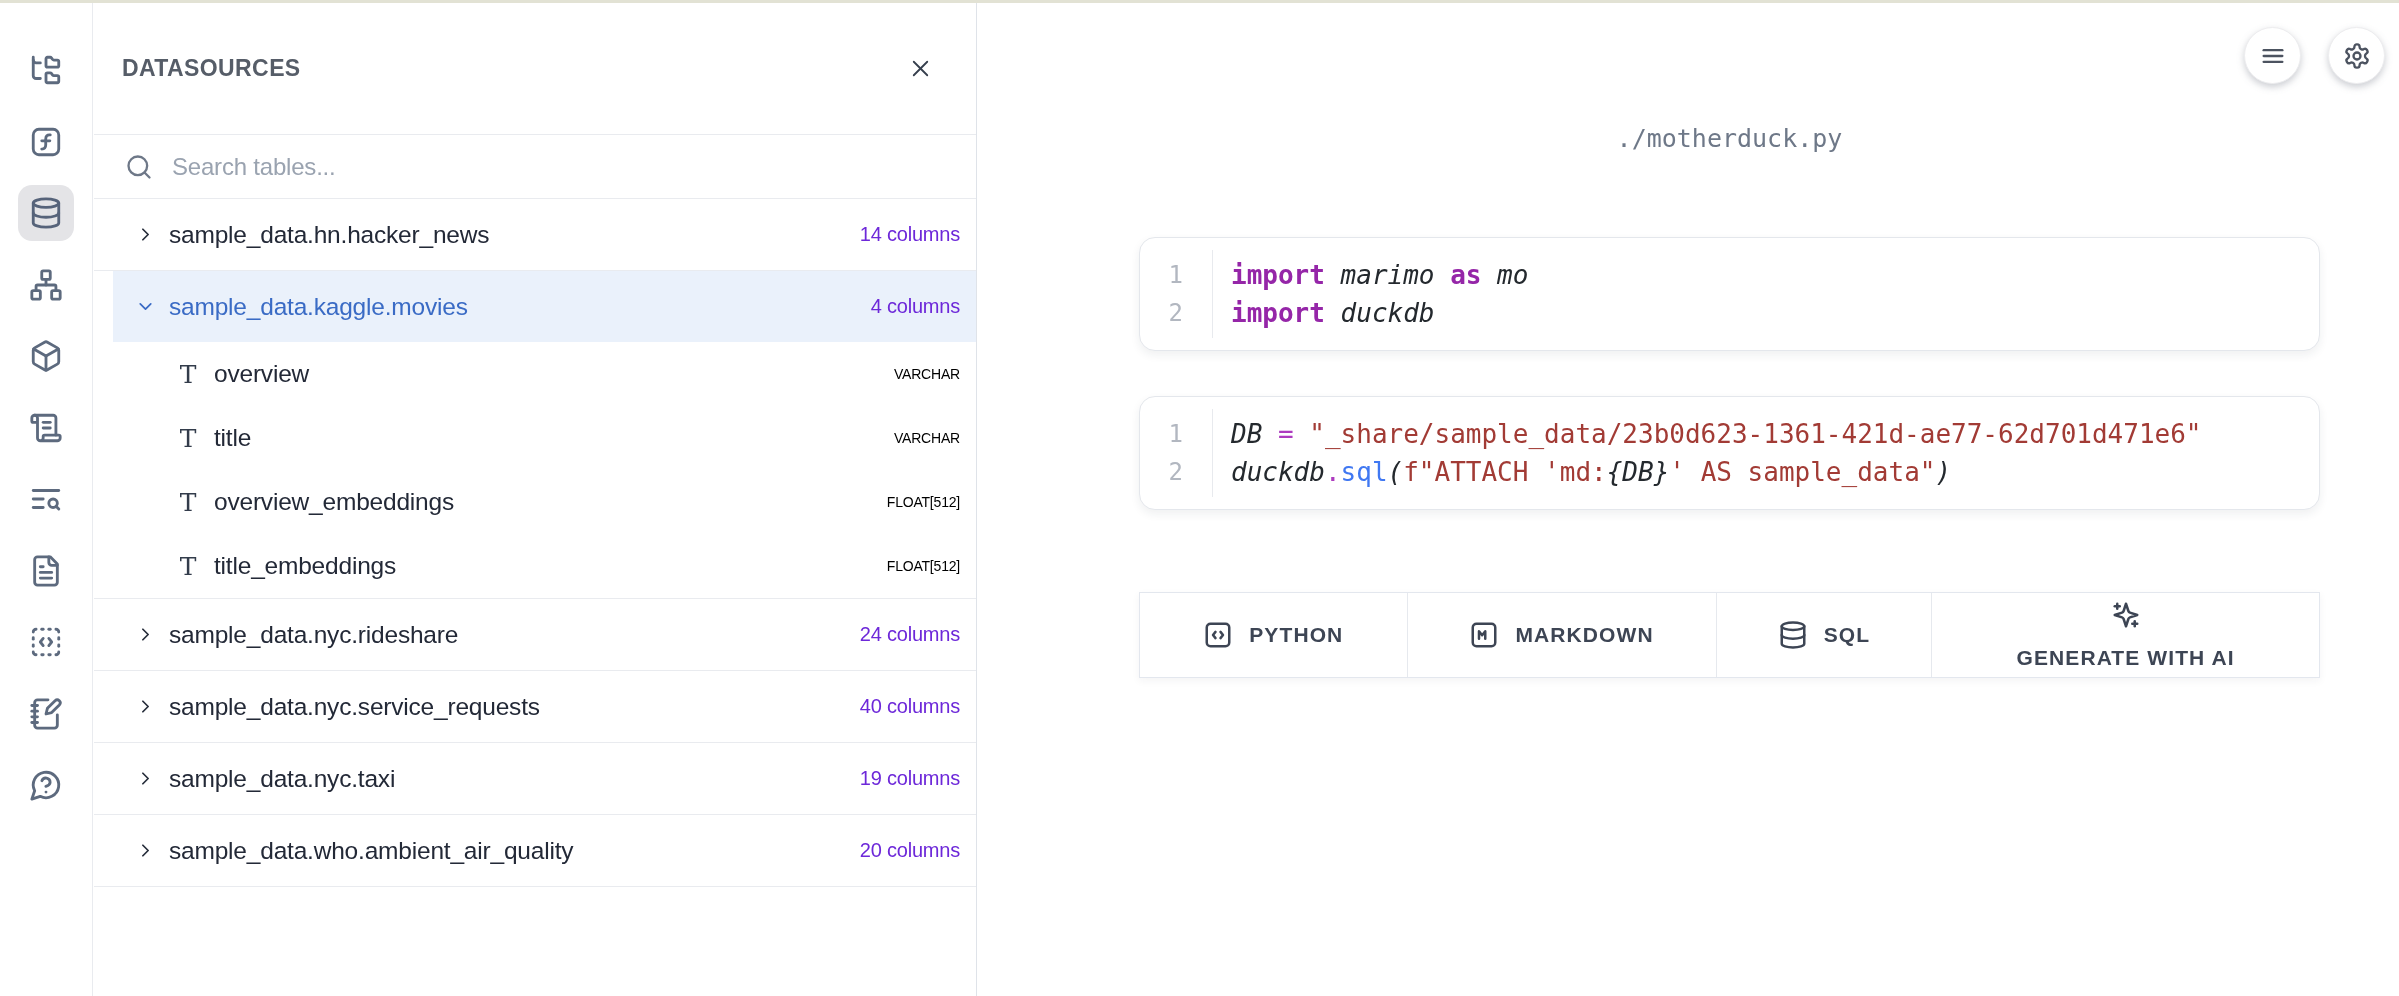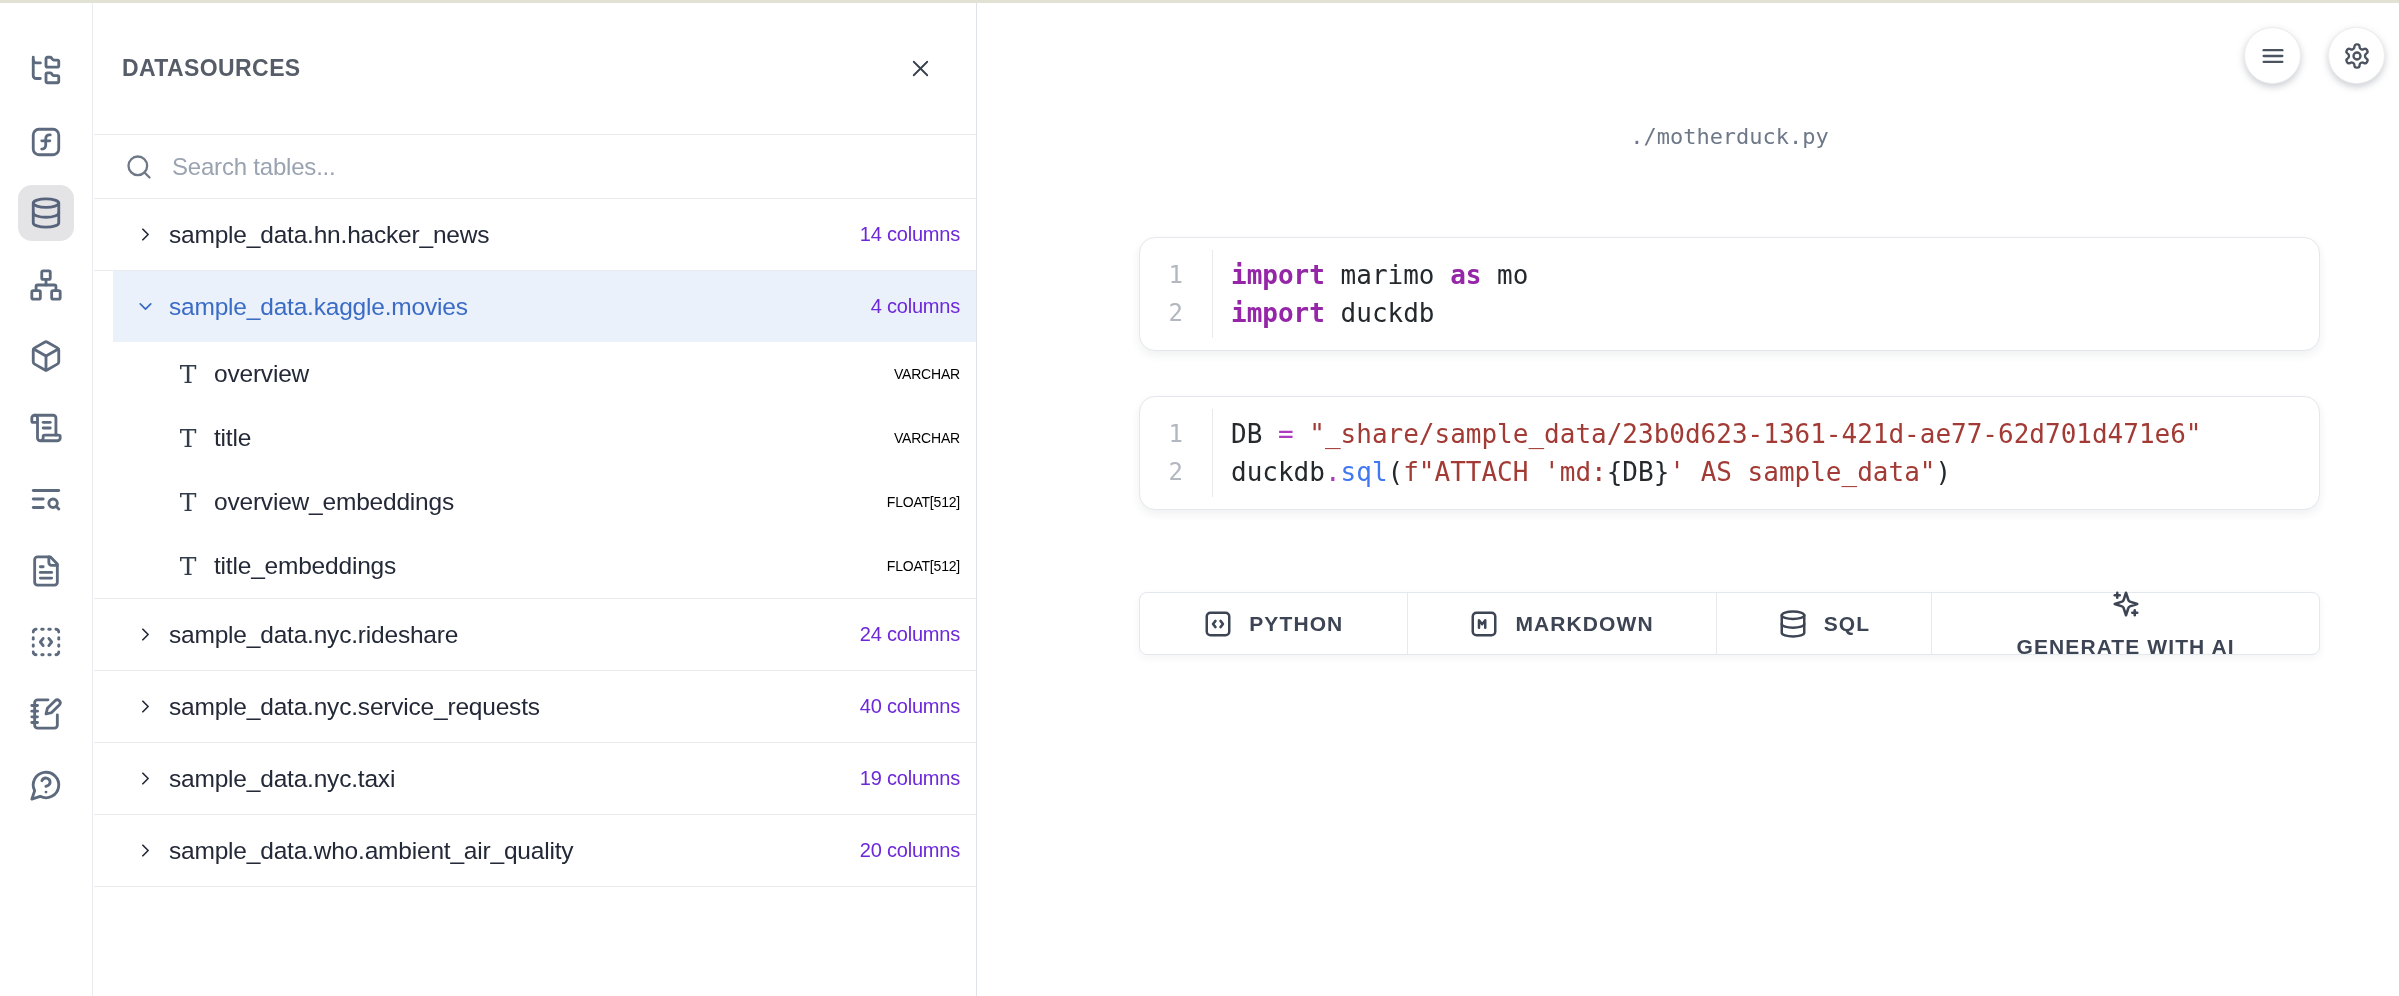--- a/index.html
+++ b/index.html
@@ -48,41 +48,41 @@
 
   
   .toolbar{position:absolute;top:27px;right:14px;display:flex;gap:27px;}
   .circle-btn{width:57px;height:57px;border-radius:50%;background:#fff;border:1px solid #ededef;
               box-shadow:0 3px 7px rgba(110,115,130,.35);display:flex;align-items:center;justify-content:center;
               color:#4c5360;padding:0;cursor:pointer;}
   .circle-btn svg{width:28px;height:28px;stroke-width:2;}
 
   .column{position:absolute;left:1139px;top:3px;width:1181px;height:993px;}
   .filename{position:absolute;top:121px;left:0;width:100%;text-align:center;
-            font-family:"DejaVu Sans Mono","Liberation Mono",monospace;font-size:22px;color:#6e7888;}
+            font-family:"DejaVu Sans Mono","Liberation Mono",monospace;font-size:25px;color:#6e7888;}
 
   .cell{position:absolute;left:0;width:1181px;height:114px;background:#fff;border:1px solid #e4e7ec;
         border-radius:16px;box-shadow:0 4px 10px rgba(30,41,59,.07);display:flex;box-sizing:border-box;cursor:text;}
   .cell-1{top:234px;}
   .cell-2{top:393px;}
   .gutter{width:73px;flex:none;display:flex;flex-direction:column;justify-content:center;
           margin:12px 0;border-right:1px solid #e8eaee;box-sizing:border-box;
           font-family:"DejaVu Sans Mono","Liberation Mono",monospace;font-size:24px;color:#b2b7c0;}
   .gutter div{line-height:38px;text-align:right;padding-right:29px;}
   .codearea{flex:1;display:flex;flex-direction:column;justify-content:center;padding-left:18px;
             font-family:"DejaVu Sans Mono","Liberation Mono",monospace;font-size:26px;line-height:38px;
             white-space:pre;color:#24292e;overflow:hidden;}
   .tok-kw{color:var(--code-kw,#9526a8);font-weight:bold;}
   .tok-op{color:var(--code-op,#ad3bbf);}
   .tok-fn{color:var(--code-fn,#4078f2);}
   .tok-str{color:var(--code-str,#a23b35);}
-  .tok-pl{color:#24292e;}
-
-  .addrow{position:absolute;top:589px;left:0;width:1181px;height:63px;background:#fff;
-          border:1px solid #e3e7ee;border-radius:8px;box-shadow:0 3px 8px rgba(30,41,59,.05);
+  .tok-pl{color:#24292e;font-style:italic;}
+
+  .addrow{position:absolute;top:589px;left:0;width:1181px;height:86px;background:#fff;
+          border:1px solid #e3e7ee;border-radius:0;box-shadow:0 3px 8px rgba(30,41,59,.05);
           display:flex;align-items:stretch;box-sizing:border-box;}
   .addbtn{border:none;background:transparent;display:flex;align-items:center;justify-content:center;gap:16px;
           font-family:inherit;font-size:21px;font-weight:700;letter-spacing:1.1px;color:#3d4554;
           border-right:1px solid #e6e9ee;cursor:pointer;}
   .addbtn:nth-child(1){width:22.7%;}
   .addbtn:nth-child(2){width:26.2%;}
   .addbtn:nth-child(3){width:18.3%;}
   .addbtn:nth-child(4){width:32.8%;border-right:none;flex-direction:column;}
   .addbtn svg{width:30px;height:30px;stroke-width:2;}
 </style>

